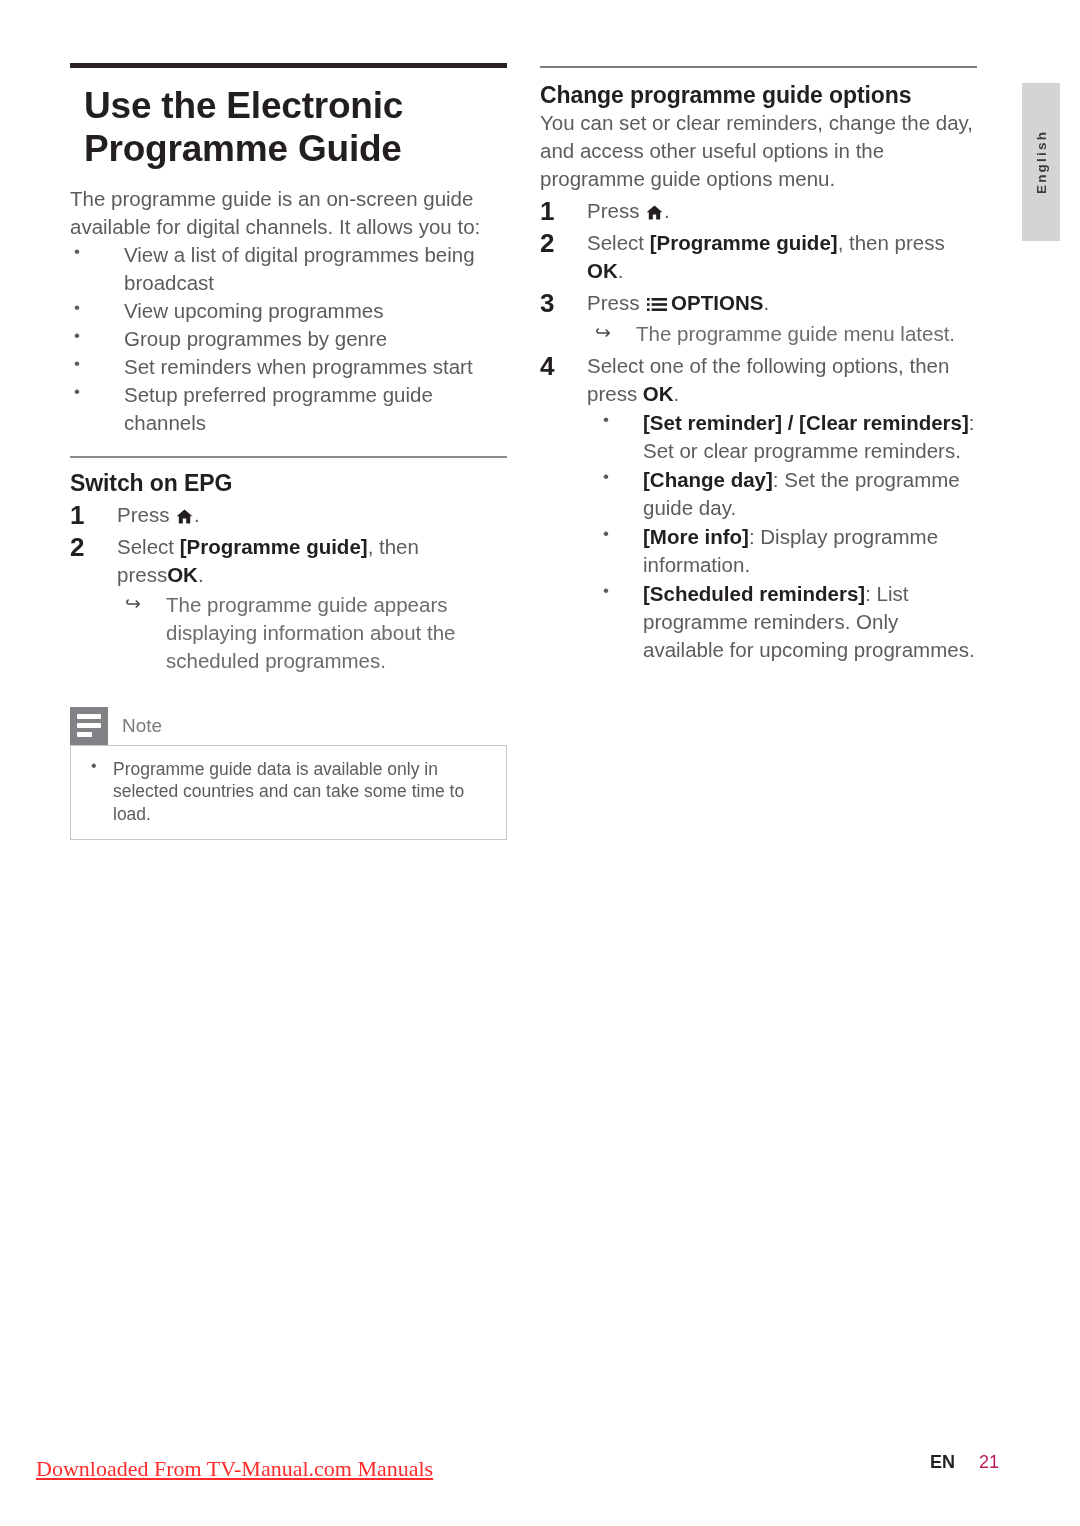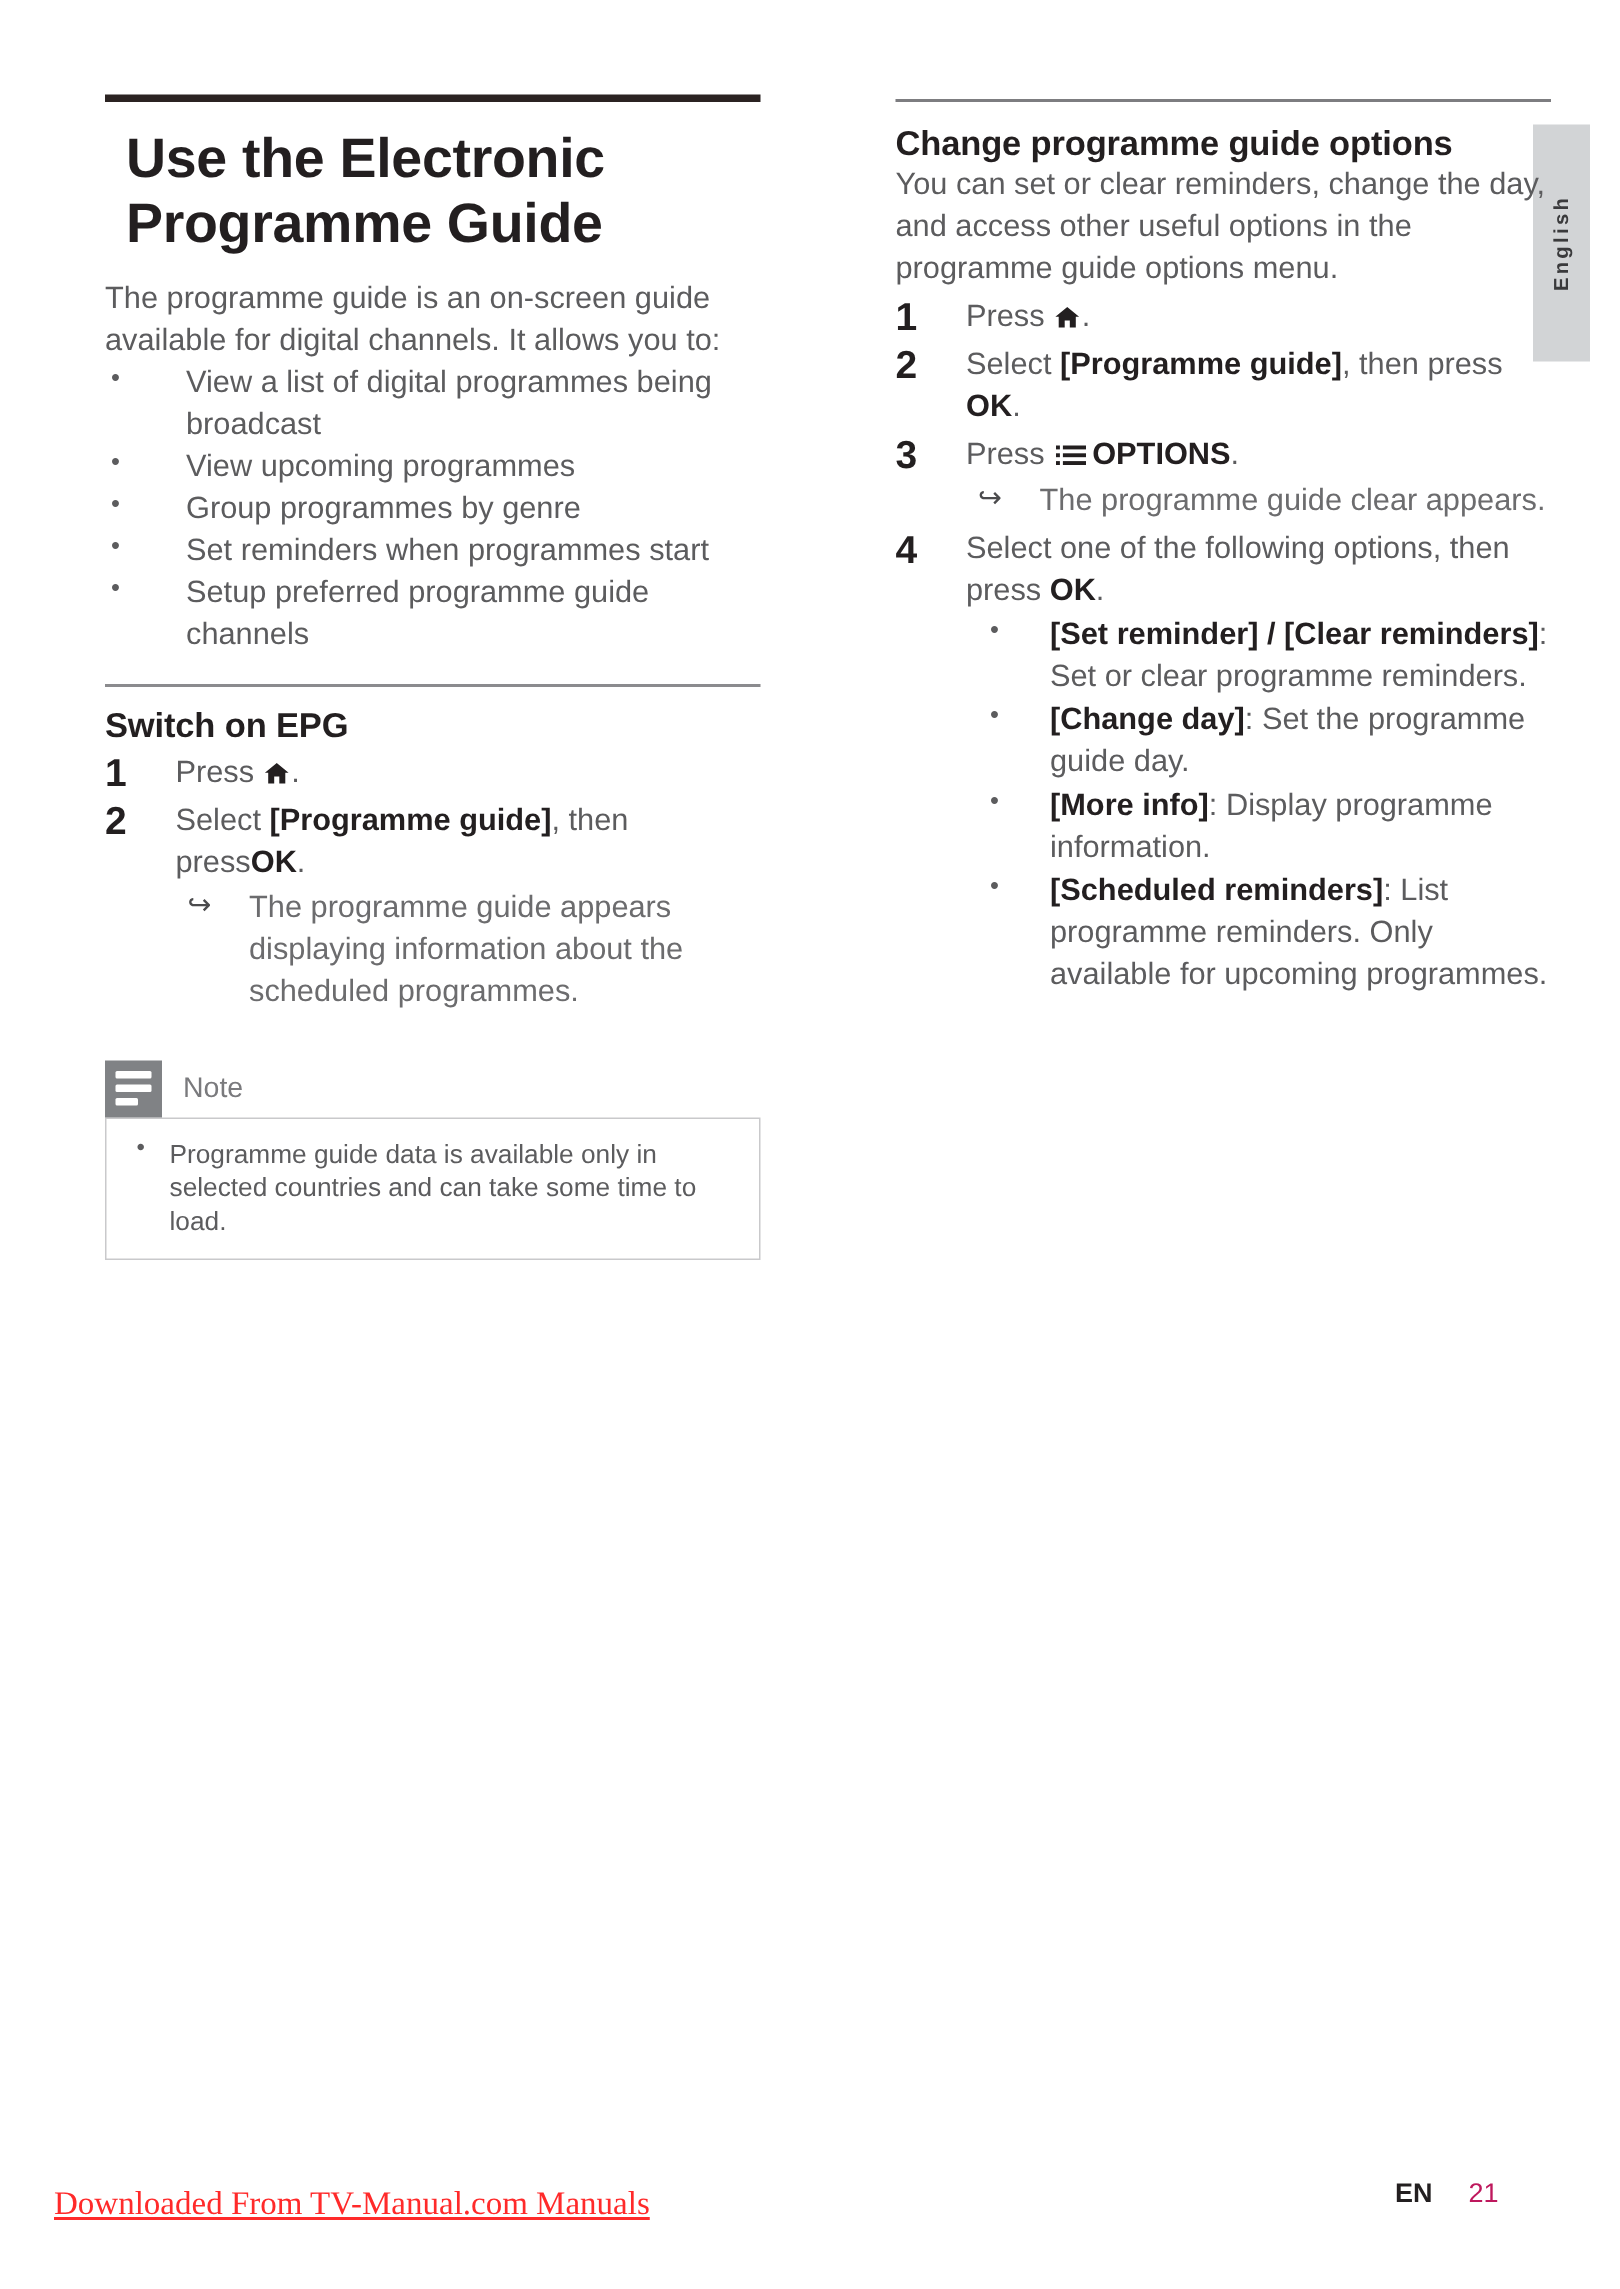--- a/index.html
+++ b/index.html
@@ -44,21 +44,21 @@
     letter-spacing: 2.2px;
     color: #3a3a3c;
   }
 
   
   .col {
     position: absolute;
     top: 0;
   }
   .col-left  { left: 70px;  width: 437px; }
-  .col-right { left: 597px; width: 437px; }
+  .col-right { left: 540px; width: 437px; }
 
   
   .rule-thick {
     height: 5px;
     background: #2b2322;
     margin-top: 63px;
     margin-bottom: 17px;
   }
   .rule-thin {
     height: 2px;
@@ -363,21 +363,21 @@
             <rect x="0" y="1" width="2.6" height="2.6" fill="#231f20"></rect>
             <rect x="4.6" y="1" width="15.4" height="2.6" fill="#231f20"></rect>
             <rect x="0" y="6.2" width="2.6" height="2.6" fill="#231f20"></rect>
             <rect x="4.6" y="6.2" width="15.4" height="2.6" fill="#231f20"></rect>
             <rect x="0" y="11.4" width="2.6" height="2.6" fill="#231f20"></rect>
             <rect x="4.6" y="11.4" width="15.4" height="2.6" fill="#231f20"></rect>
           </svg>
         </span><b class="strong-dark">OPTIONS</b><span>.</span>
         <div class="result">
           <span class="arrow">↪</span>
-          <span>The programme guide clear appears.</span>
+          <span>The programme guide menu latest.</span>
         </div>
       </li>
       <li>
         <span>Select one of the following options, then press </span><b class="strong-dark">OK</b><span>.</span>
         <ul class="bullets opt">
           <li><b>[Set reminder] / [Clear reminders]</b><span>:</span><span> Set or clear programme reminders.</span></li>
           <li><b>[Change day]</b><span>:</span><span> Set the programme guide day.</span></li>
           <li><b>[More info]</b><span>:</span><span> Display programme information.</span></li>
           <li><b>[Scheduled reminders]</b><span>:</span><span> List programme reminders. Only available for upcoming programmes.</span></li>
         </ul>

